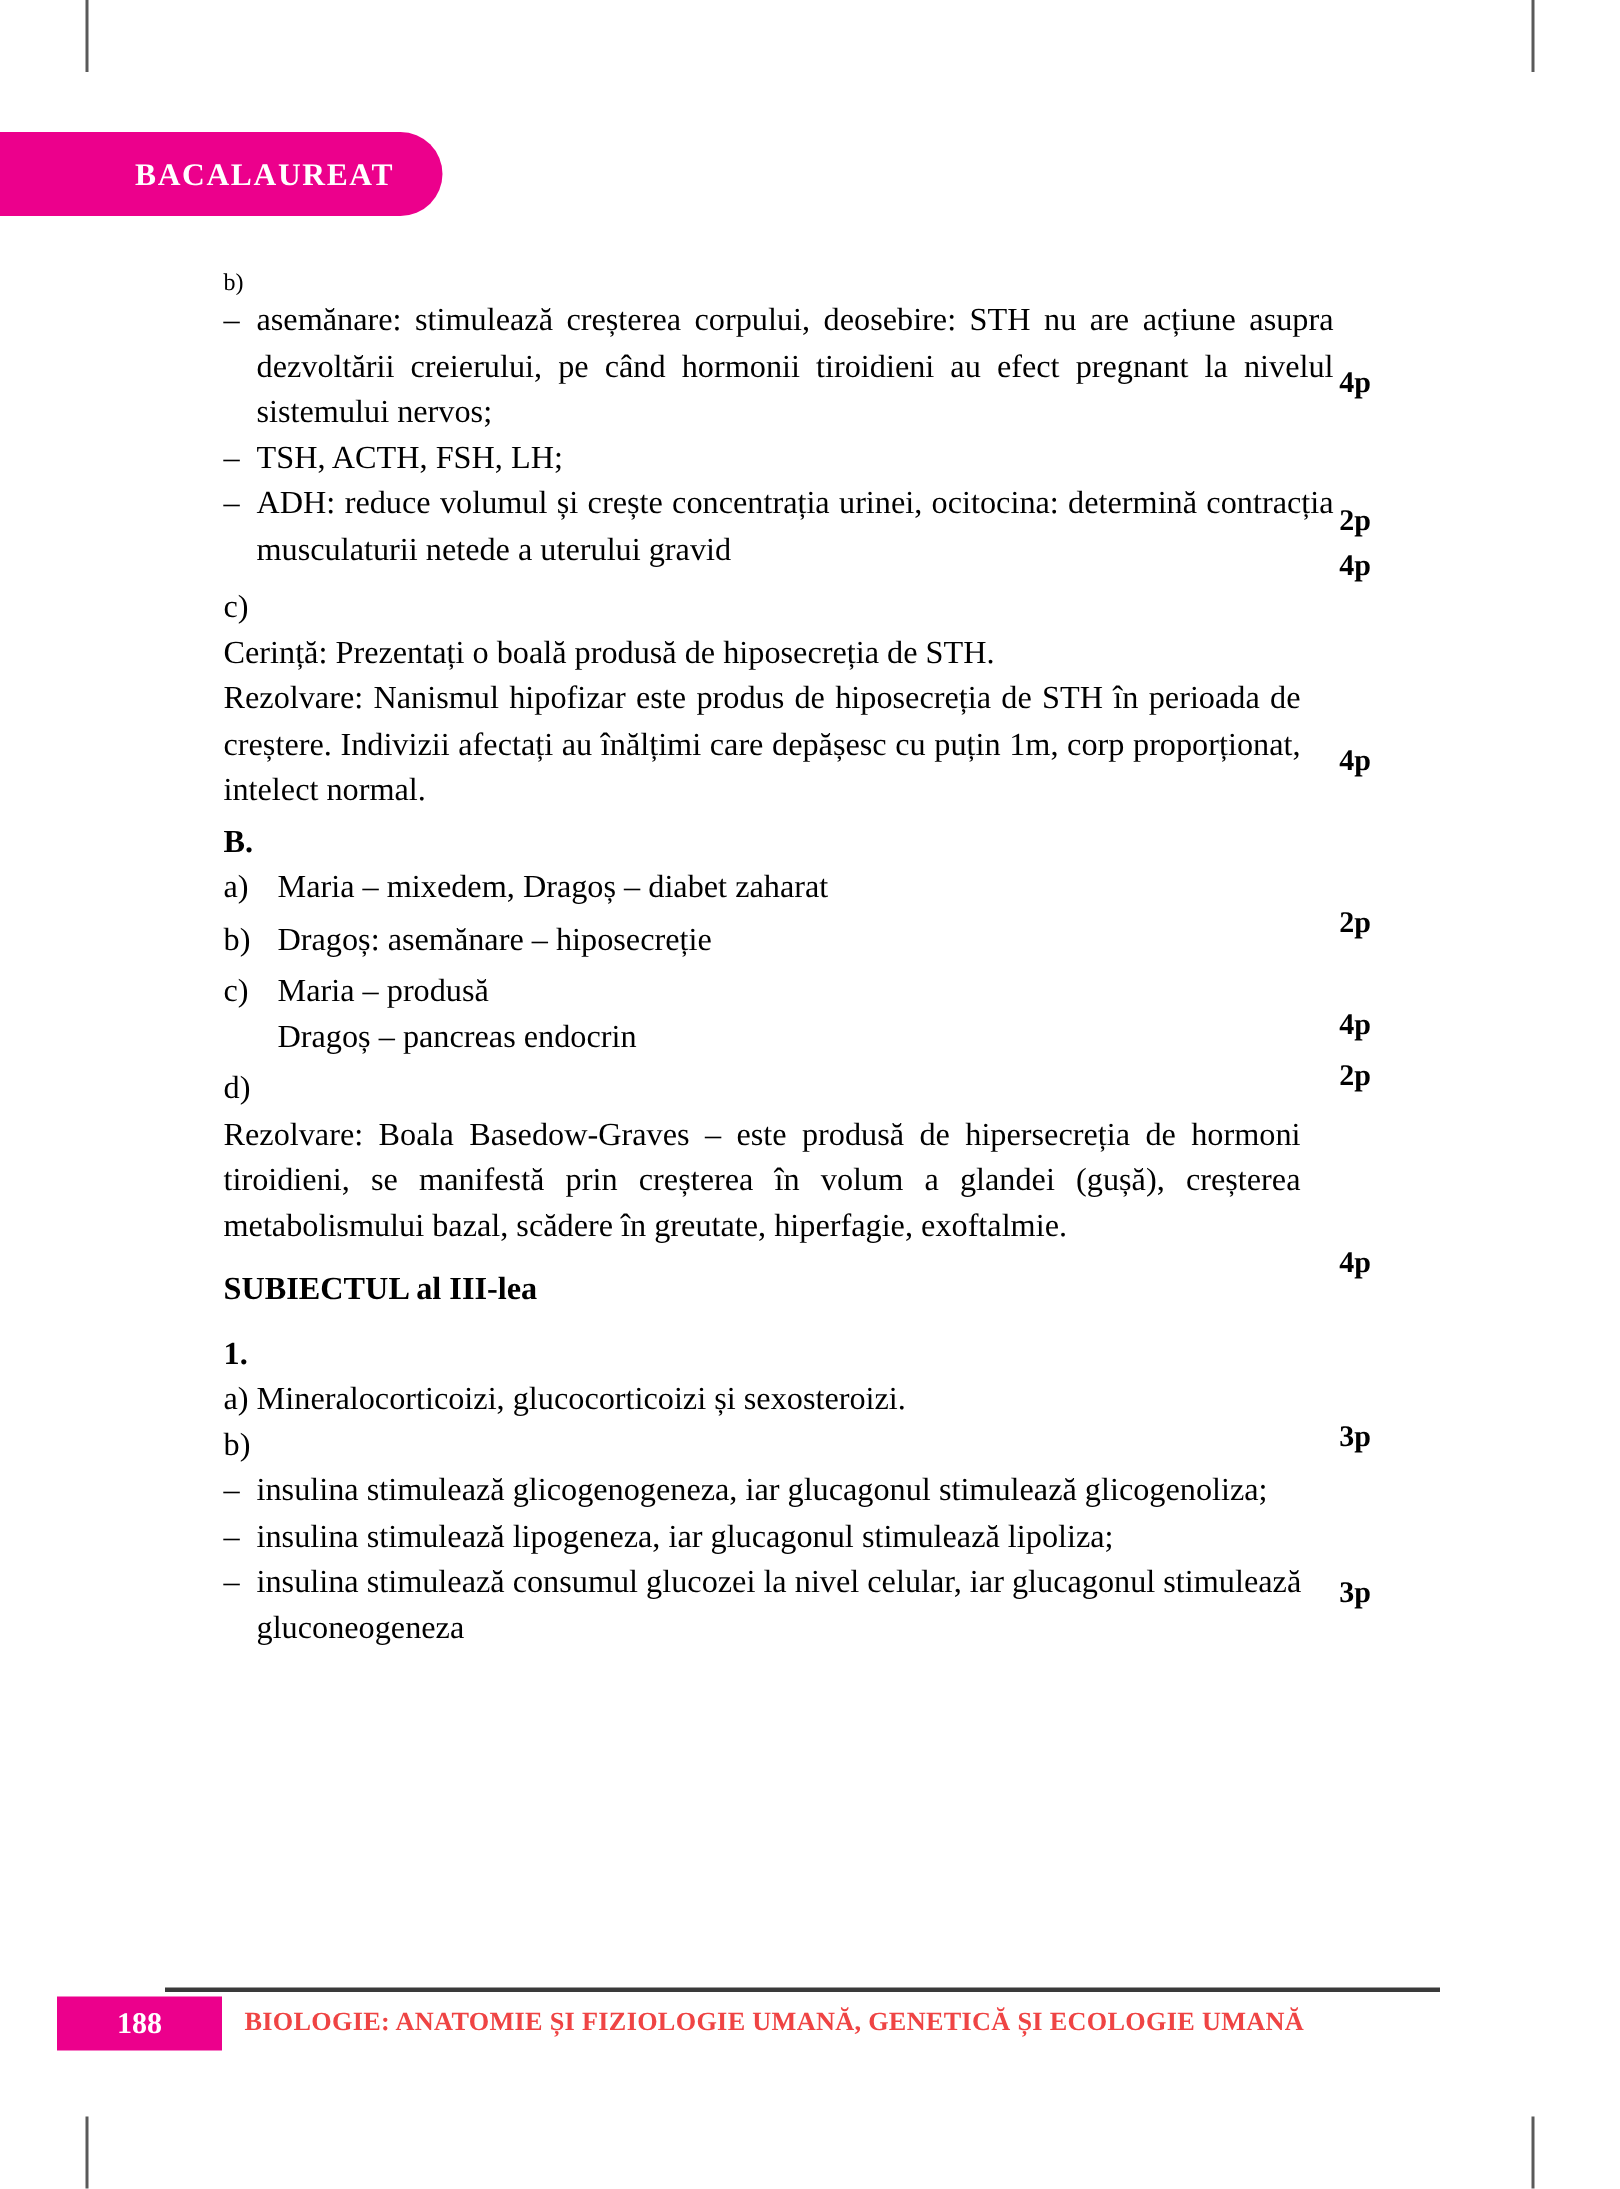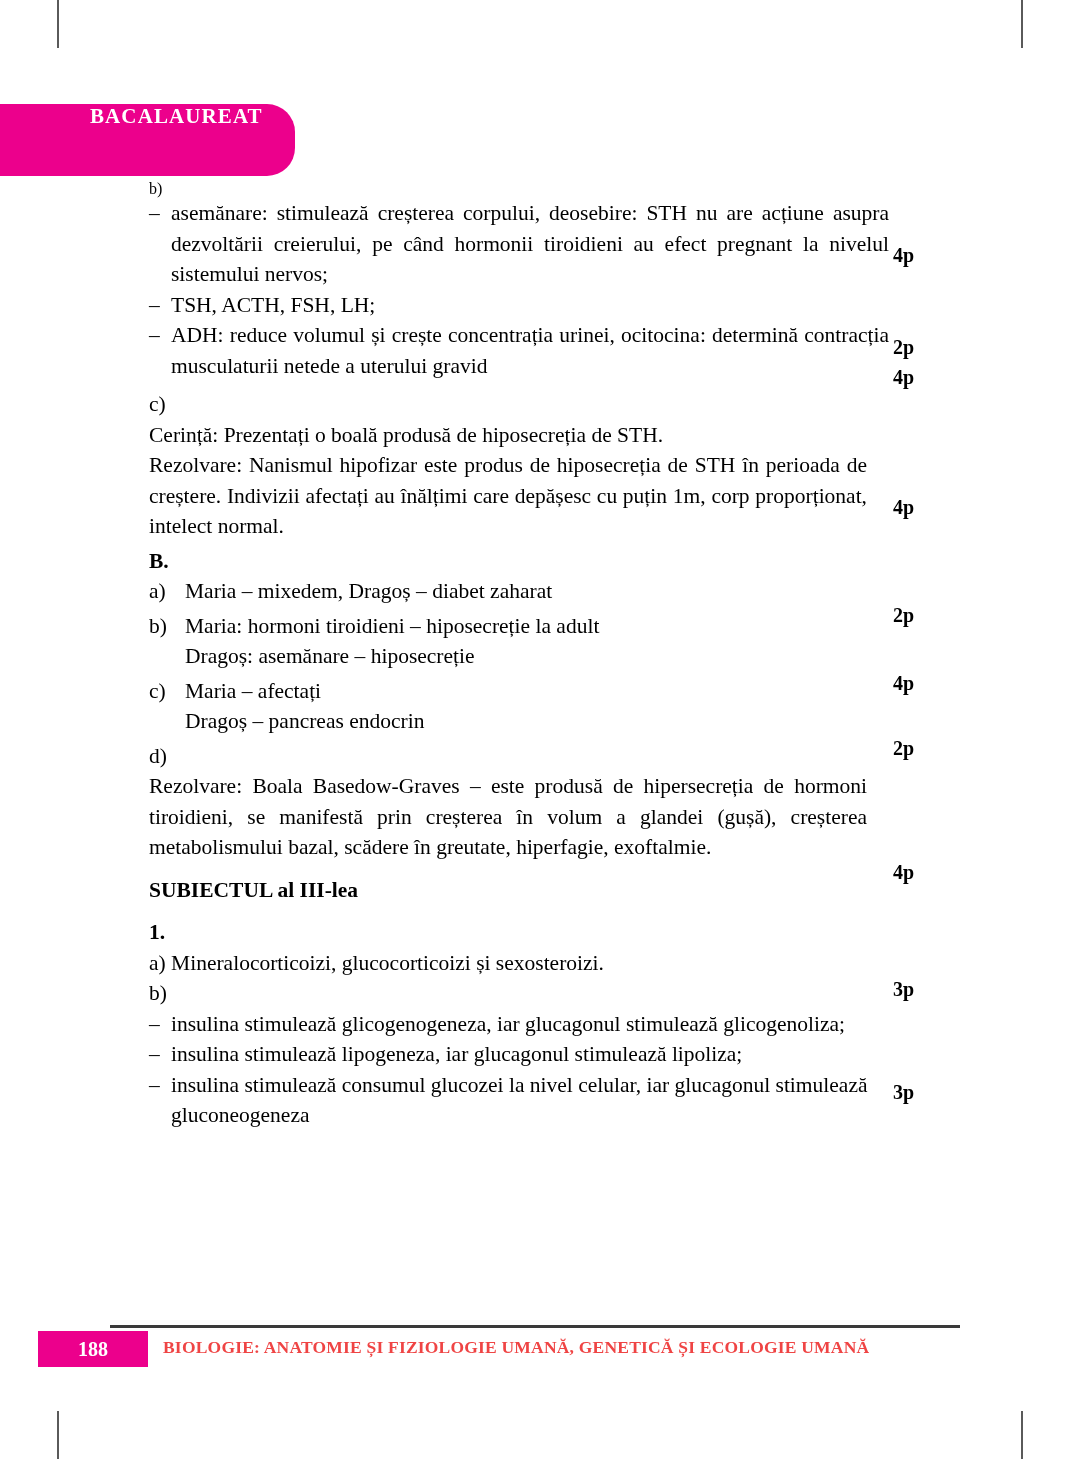--- a/index.html
+++ b/index.html
@@ -25,27 +25,28 @@
   }
   .crop-tl { left: 57px;  top: 0; }
   .crop-tr { left: 1021px; top: 0; }
   .crop-bl { left: 57px;  top: 1411px; }
   .crop-br { left: 1021px; top: 1411px; }
 
   
   .header-tab {
     position: absolute;
     left: 0;
-    top: 104px;
+    top: 88px;
     width: 295px;
-    height: 72px;
+    height: 56px;
     background: #ec008c;
     border-top-right-radius: 28px;
     border-bottom-right-radius: 28px;
     display: flex;
+    align-items: center;
   }
   .header-tab-label {
     color: #ffffff;
     font-weight: bold;
     font-size: 21px;
     letter-spacing: 1.1px;
     padding-left: 90px;
   }
 
   
@@ -228,32 +229,31 @@
       <div>Maria – mixedem, Dragoș – diabet zaharat</div>
     </div>
     <div class="pts" style="top:-18px;">2p</div>
   </div>
 
   <div class="sp-4"></div>
 
   <div class="row">
     <div class="let-item body-text">
       <span class="let">b)</span>
-      <div>Maria: hormoni tiroidieni – hiposecreție la adult</div>
       <div>Dragoș: asemănare – hiposecreție</div>
     </div>
     <div class="pts" style="top:15px;">4p</div>
   </div>
 
   <div class="sp-4"></div>
 
   <div class="row">
     <div class="let-item body-text">
       <span class="let">c)</span>
-      <div>Maria – afectați</div>
+      <div>Maria – produsă</div>
       <div>Dragoș – pancreas endocrin</div>
     </div>
     <div class="pts" style="top:15px;">2p</div>
   </div>
 
   <div class="sp-4"></div>
 
   <div class="row">
     <div class="plain-line body-text">d)</div>
   </div>

